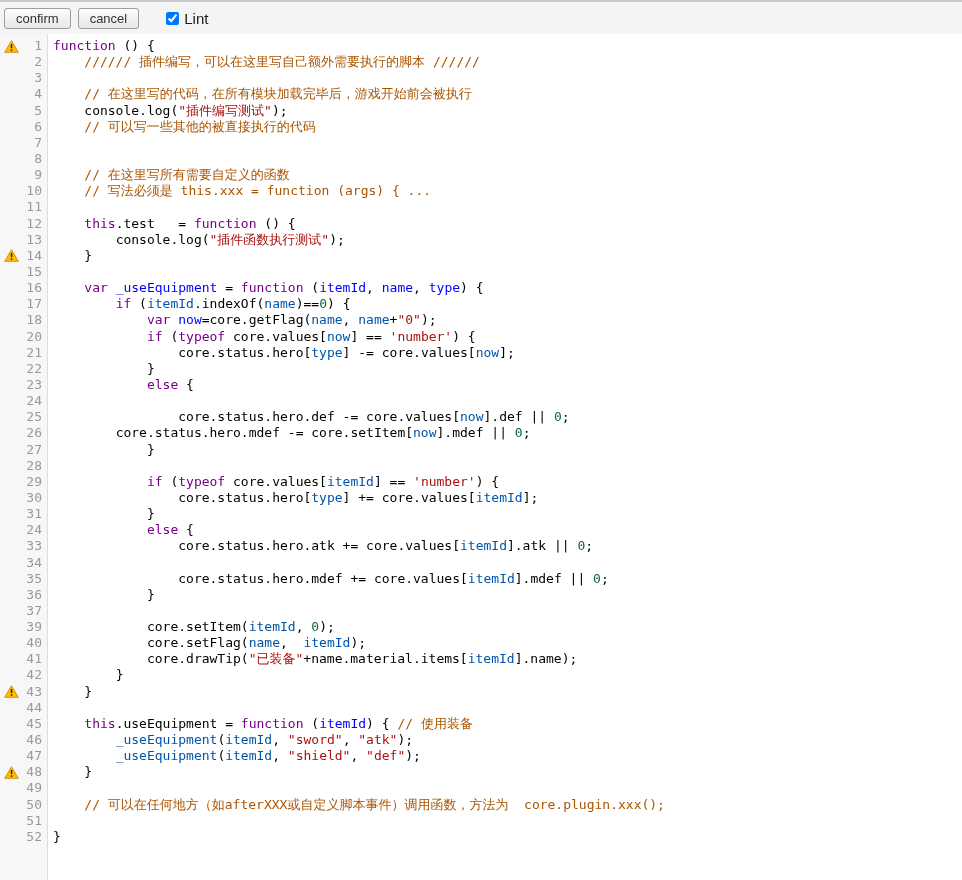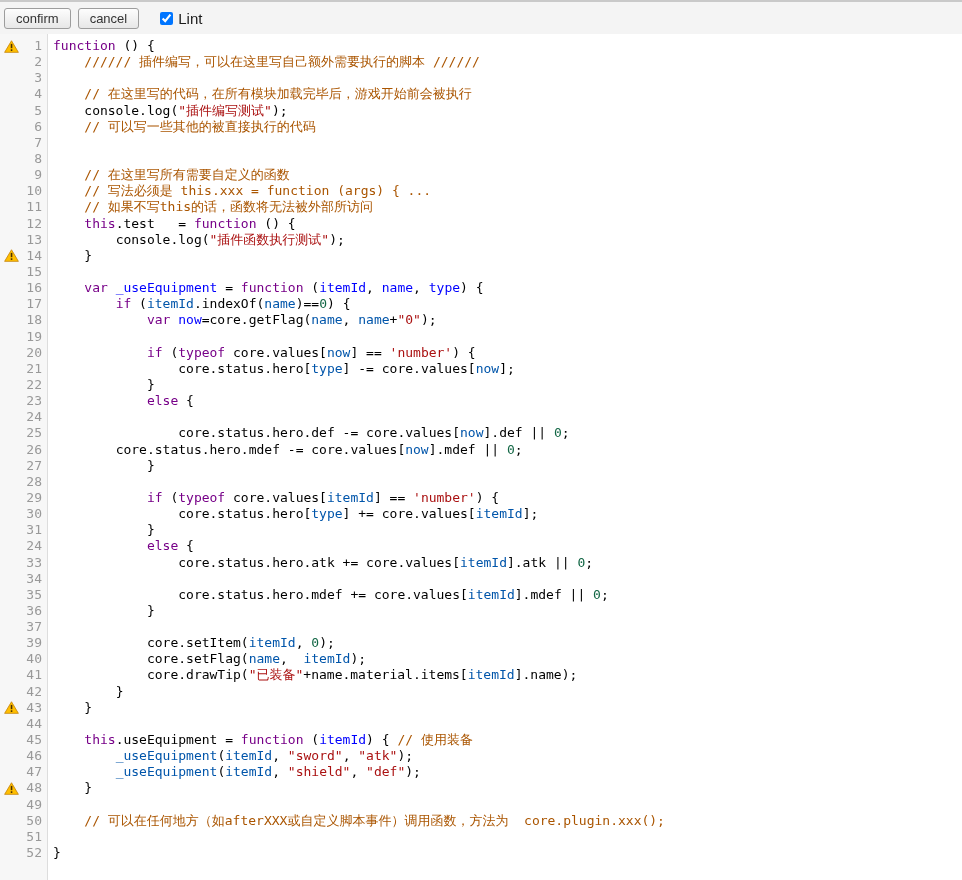--- a/index.html
+++ b/index.html
@@ -3,21 +3,21 @@
 <meta charset="utf-8">
 <style>
   *{box-sizing:border-box;margin:0;padding:0}
   html,body{width:962px;height:880px;background:#fff;overflow:hidden;
     font-family:"Liberation Sans",sans-serif}
   .toolbar{height:30px;background:#f4f4f4;border-top:2px solid #c9c9c9;
     display:flex;align-items:center;padding:16px 4px;gap:7px}
   .btn{font-family:"Liberation Sans",sans-serif;font-size:13px;color:#333;
     background:linear-gradient(#fdfdfd,#e7e7e7);border:1px solid #9d9d9d;
     border-radius:3px;padding:2px 11px;height:21px;line-height:15px;cursor:pointer}
-  .lint{display:flex;align-items:center;gap:5px;margin-left:14px;
+  .lint{display:flex;align-items:center;gap:5px;margin-left:20px;
     font-size:15px;color:#1a1a1a;cursor:pointer}
   .lint input{width:13px;height:13px}
   .editor{position:relative;height:850px;padding-top:4px;
     font-family:"DejaVu Sans Mono","Liberation Mono",monospace;font-size:13px;
     background:linear-gradient(to right,#f7f7f7 0,#f7f7f7 47px,#dddddd 47px,#dddddd 48px,#ffffff 48px)}
   .row{display:flex;height:16.15px;line-height:16.15px;white-space:pre}
   .gutter{flex:0 0 48px;display:flex;align-items:center}
   .marker{flex:0 0 22px;display:flex;align-items:center;justify-content:center;height:100%}
   .marker svg{display:block}
   .lnum{flex:1;text-align:right;padding-right:6px;color:#999}
@@ -50,40 +50,39 @@
             </svg></span><span class="lnum">1</span></div><span class="code"><span class="tok-k">function</span><span class="tok-p"> () {</span></span></div>
       <div class="row"><div class="gutter"><span class="marker"></span><span class="lnum">2</span></div><span class="code">    <span class="tok-c">////// 插件编写，可以在这里写自己额外需要执行的脚本 //////</span></span></div>
       <div class="row"><div class="gutter"><span class="marker"></span><span class="lnum">3</span></div><span class="code"></span></div>
       <div class="row"><div class="gutter"><span class="marker"></span><span class="lnum">4</span></div><span class="code">    <span class="tok-c">// 在这里写的代码，在所有模块加载完毕后，游戏开始前会被执行</span></span></div>
       <div class="row"><div class="gutter"><span class="marker"></span><span class="lnum">5</span></div><span class="code">    <span class="tok-p">console.log(</span><span class="tok-s">"插件编写测试"</span><span class="tok-p">);</span></span></div>
       <div class="row"><div class="gutter"><span class="marker"></span><span class="lnum">6</span></div><span class="code">    <span class="tok-c">// 可以写一些其他的被直接执行的代码</span></span></div>
       <div class="row"><div class="gutter"><span class="marker"></span><span class="lnum">7</span></div><span class="code"></span></div>
       <div class="row"><div class="gutter"><span class="marker"></span><span class="lnum">8</span></div><span class="code"></span></div>
       <div class="row"><div class="gutter"><span class="marker"></span><span class="lnum">9</span></div><span class="code">    <span class="tok-c">// 在这里写所有需要自定义的函数</span></span></div>
       <div class="row"><div class="gutter"><span class="marker"></span><span class="lnum">10</span></div><span class="code">    <span class="tok-c">// 写法必须是 this.xxx = function (args) { ...</span></span></div>
-      <div class="row"><div class="gutter"><span class="marker"></span><span class="lnum">11</span></div><span class="code">    <span class="tok-c">// 如果不写this的话，函数将无法被外部所访问</span></span></div>
+      <div class="row"><div class="gutter"><span class="marker"></span><span class="lnum">11</span></div></div>
       <div class="row"><div class="gutter"><span class="marker"></span><span class="lnum">12</span></div><span class="code">    <span class="tok-k">this</span><span class="tok-p">.test   = </span><span class="tok-k">function</span><span class="tok-p"> () {</span></span></div>
       <div class="row"><div class="gutter"><span class="marker"></span><span class="lnum">13</span></div><span class="code">        <span class="tok-p">console.log(</span><span class="tok-s">"插件函数执行测试"</span><span class="tok-p">);</span></span></div>
       <div class="row"><div class="gutter"><span class="marker"><svg width="15" height="13" viewBox="0 0 16 14">
               <path d="M8 0.8 L15.4 13.3 H0.6 Z" fill="#ffbf00" stroke="#c8860b" stroke-width="0.9"></path>
               <rect x="7.2" y="4.2" width="1.7" height="4.6" fill="#4a3000"></rect>
               <rect x="7.2" y="10" width="1.7" height="1.8" fill="#4a3000"></rect>
             </svg></span><span class="lnum">14</span></div><span class="code">    <span class="tok-p">}</span></span></div>
       <div class="row"><div class="gutter"><span class="marker"></span><span class="lnum">15</span></div><span class="code"></span></div>
       <div class="row"><div class="gutter"><span class="marker"></span><span class="lnum">16</span></div><span class="code">    <span class="tok-k">var</span><span class="tok-p"> </span><span class="tok-d">_useEquipment</span><span class="tok-p"> = </span><span class="tok-k">function</span><span class="tok-p"> (</span><span class="tok-d">itemId</span><span class="tok-p">, </span><span class="tok-d">name</span><span class="tok-p">, </span><span class="tok-d">type</span><span class="tok-p">) {</span></span></div>
       <div class="row"><div class="gutter"><span class="marker"></span><span class="lnum">17</span></div><span class="code">        <span class="tok-k">if</span><span class="tok-p"> (</span><span class="tok-v">itemId</span><span class="tok-p">.indexOf(</span><span class="tok-v">name</span><span class="tok-p">)==</span><span class="tok-n">0</span><span class="tok-p">) {</span></span></div>
       <div class="row"><div class="gutter"><span class="marker"></span><span class="lnum">18</span></div><span class="code">            <span class="tok-k">var</span><span class="tok-p"> </span><span class="tok-d">now</span><span class="tok-p">=core.getFlag(</span><span class="tok-v">name</span><span class="tok-p">, </span><span class="tok-v">name</span><span class="tok-p">+</span><span class="tok-s">"0"</span><span class="tok-p">);</span></span></div>
-      <div class="row"><div class="gutter"><span class="marker"></span><span class="lnum">19</span></div><span class="code"></span></div>
       <div class="row"><div class="gutter"><span class="marker"></span><span class="lnum">20</span></div><span class="code">            <span class="tok-k">if</span><span class="tok-p"> (</span><span class="tok-k">typeof</span><span class="tok-p"> core.values[</span><span class="tok-v">now</span><span class="tok-p">] == </span><span class="tok-s">'number'</span><span class="tok-p">) {</span></span></div>
       <div class="row"><div class="gutter"><span class="marker"></span><span class="lnum">21</span></div><span class="code">                <span class="tok-p">core.status.hero[</span><span class="tok-v">type</span><span class="tok-p">] -= core.values[</span><span class="tok-v">now</span><span class="tok-p">];</span></span></div>
       <div class="row"><div class="gutter"><span class="marker"></span><span class="lnum">22</span></div><span class="code">            <span class="tok-p">}</span></span></div>
       <div class="row"><div class="gutter"><span class="marker"></span><span class="lnum">23</span></div><span class="code">            <span class="tok-k">else</span><span class="tok-p"> {</span></span></div>
       <div class="row"><div class="gutter"><span class="marker"></span><span class="lnum">24</span></div></div>
       <div class="row"><div class="gutter"><span class="marker"></span><span class="lnum">25</span></div><span class="code">                <span class="tok-p">core.status.hero.def -= core.values[</span><span class="tok-v">now</span><span class="tok-p">].def || </span><span class="tok-n">0</span><span class="tok-p">;</span></span></div>
-      <div class="row"><div class="gutter"><span class="marker"></span><span class="lnum">26</span></div><span class="code">        <span class="tok-p">core.status.hero.mdef -= core.values[</span><span class="tok-v">now</span><span class="tok-p">].mdef || </span><span class="tok-n">0</span><span class="tok-p">;</span></span></div>
+      <div class="row"><div class="gutter"><span class="marker"></span><span class="lnum">26</span></div><span class="code">        <span class="tok-p">core.status.hero.mdef -= core.setItem[</span><span class="tok-v">now</span><span class="tok-p">].mdef || </span><span class="tok-n">0</span><span class="tok-p">;</span></span></div>
       <div class="row"><div class="gutter"><span class="marker"></span><span class="lnum">27</span></div><span class="code">            <span class="tok-p">}</span></span></div>
       <div class="row"><div class="gutter"><span class="marker"></span><span class="lnum">28</span></div><span class="code"></span></div>
       <div class="row"><div class="gutter"><span class="marker"></span><span class="lnum">29</span></div><span class="code">            <span class="tok-k">if</span><span class="tok-p"> (</span><span class="tok-k">typeof</span><span class="tok-p"> core.values[</span><span class="tok-v">itemId</span><span class="tok-p">] == </span><span class="tok-s">'number'</span><span class="tok-p">) {</span></span></div>
       <div class="row"><div class="gutter"><span class="marker"></span><span class="lnum">30</span></div><span class="code">                <span class="tok-p">core.status.hero[</span><span class="tok-v">type</span><span class="tok-p">] += core.values[</span><span class="tok-v">itemId</span><span class="tok-p">];</span></span></div>
       <div class="row"><div class="gutter"><span class="marker"></span><span class="lnum">31</span></div><span class="code">            <span class="tok-p">}</span></span></div>
       <div class="row"><div class="gutter"><span class="marker"></span><span class="lnum">24</span></div><span class="code">            <span class="tok-k">else</span><span class="tok-p"> {</span></span></div>
       <div class="row"><div class="gutter"><span class="marker"></span><span class="lnum">33</span></div><span class="code">                <span class="tok-p">core.status.hero.atk += core.values[</span><span class="tok-v">itemId</span><span class="tok-p">].atk || </span><span class="tok-n">0</span><span class="tok-p">;</span></span></div>
       <div class="row"><div class="gutter"><span class="marker"></span><span class="lnum">34</span></div></div>
       <div class="row"><div class="gutter"><span class="marker"></span><span class="lnum">35</span></div><span class="code">                <span class="tok-p">core.status.hero.mdef += core.values[</span><span class="tok-v">itemId</span><span class="tok-p">].mdef || </span><span class="tok-n">0</span><span class="tok-p">;</span></span></div>
       <div class="row"><div class="gutter"><span class="marker"></span><span class="lnum">36</span></div><span class="code">            <span class="tok-p">}</span></span></div>

